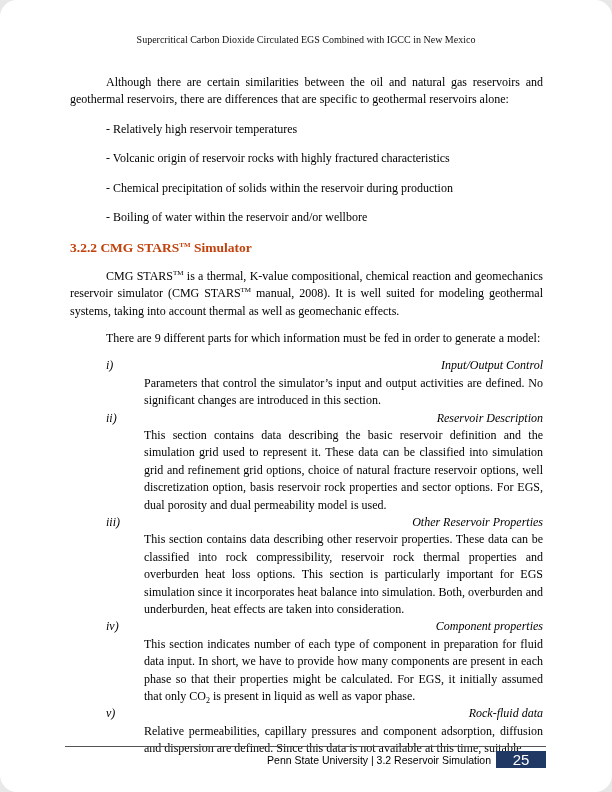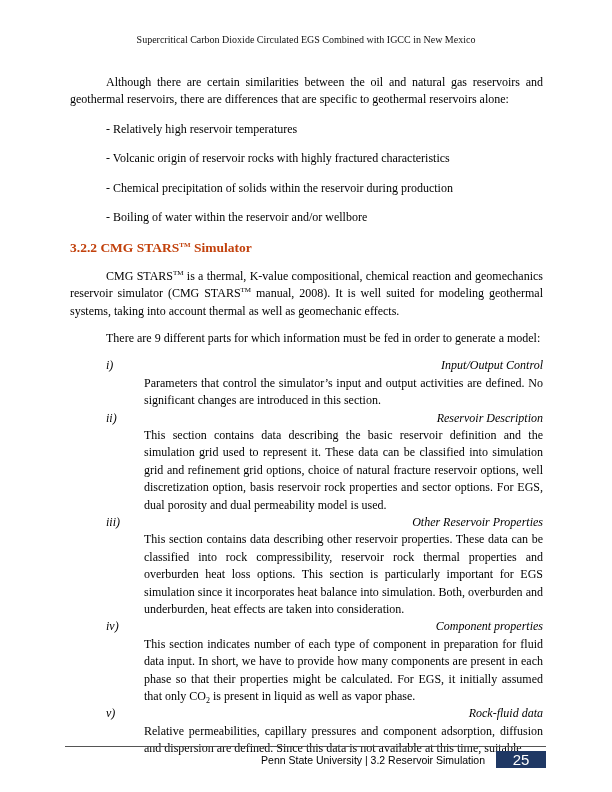--- a/index.html
+++ b/index.html
@@ -4,20 +4,21 @@
 <style>
   html,body { margin:0; padding:0; background:#e8e8e8; }
   .page {
     position:relative;
     width:612px; height:792px;
     margin:0 auto;
     background:#ffffff;
     font-family:"Liberation Serif", serif;
     color:#000;
     overflow:hidden;
+    border-radius:17px;
   }
   .running-header {
     position:absolute; top:34px; left:40px; right:40px;
     text-align:center;
     font-size:10px;
     color:#111;
   }
   .content {
     position:absolute;
     top:74px; left:70px; right:69px;
@@ -43,21 +44,21 @@
   .item-body { flex:1; }
   .item-title { font-style:italic; text-align:right; }
   .item-desc { text-align:justify; }
   .footer {
     position:absolute;
     left:65px; right:66px; top:746px;
     border-top:1px solid #555;
     padding-top:4px;
   }
   .footer-row {
-    display:flex; justify-content:flex-end; align-items:center; gap:11px;
+    display:flex; justify-content:flex-end; align-items:center; gap:5px;
     font-family:"Liberation Sans", sans-serif;
     font-size:10.5px; color:#000;
   }
   .page-badge {
     background:#1F3864; color:#ffffff;
     width:50px; height:17px;
     display:flex; align-items:center; justify-content:center;
     font-size:15px;
   }
 </style>

